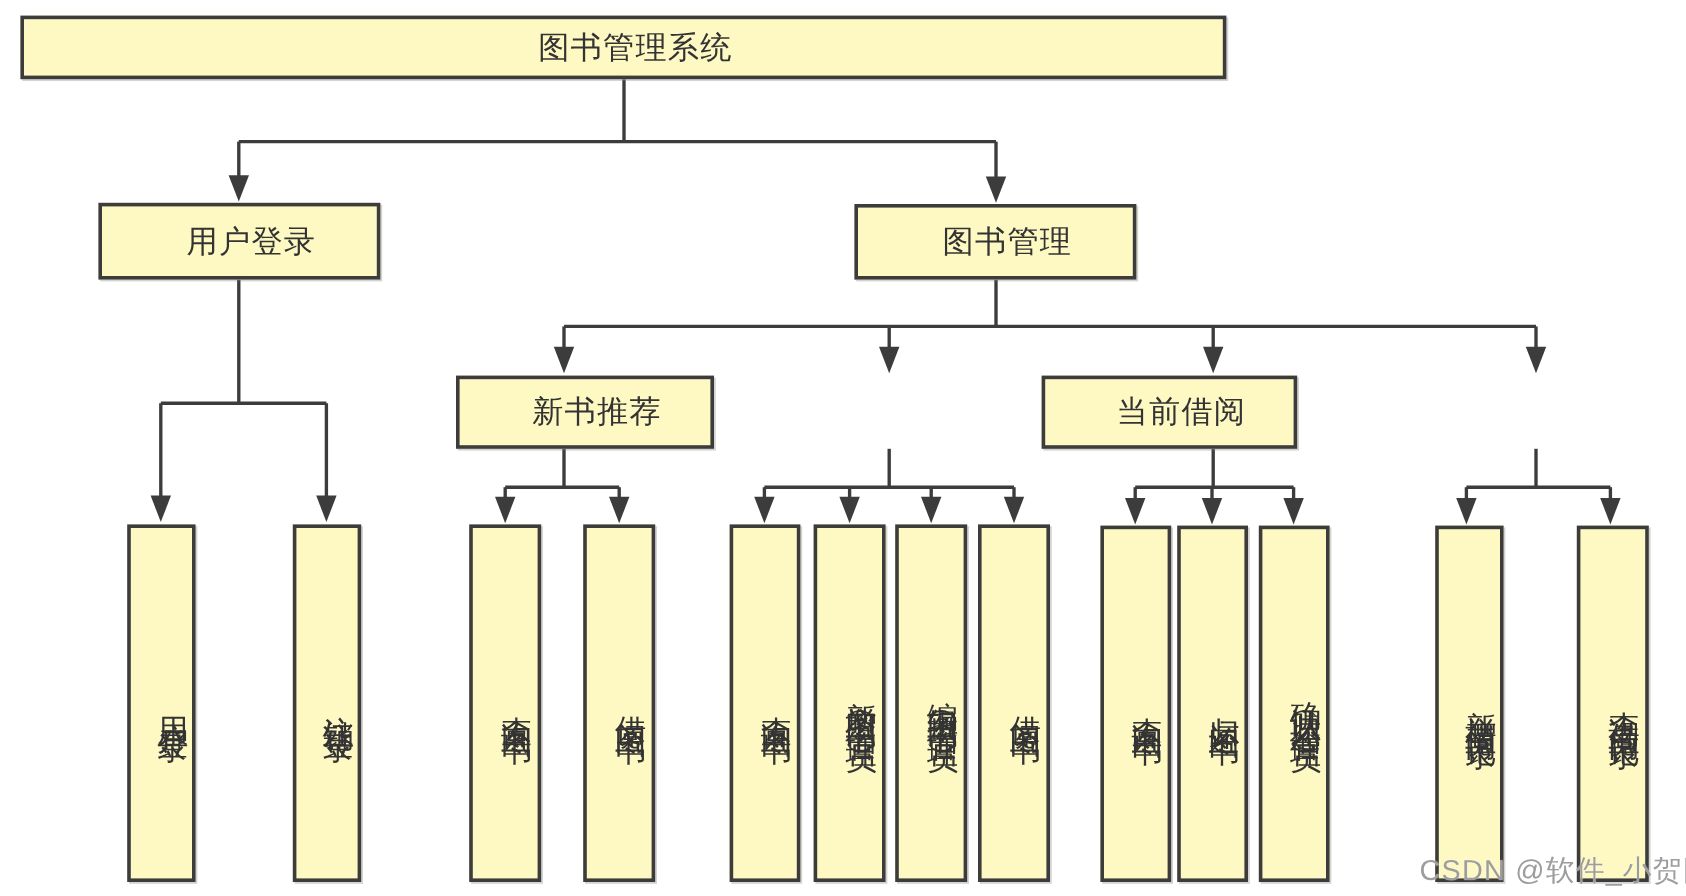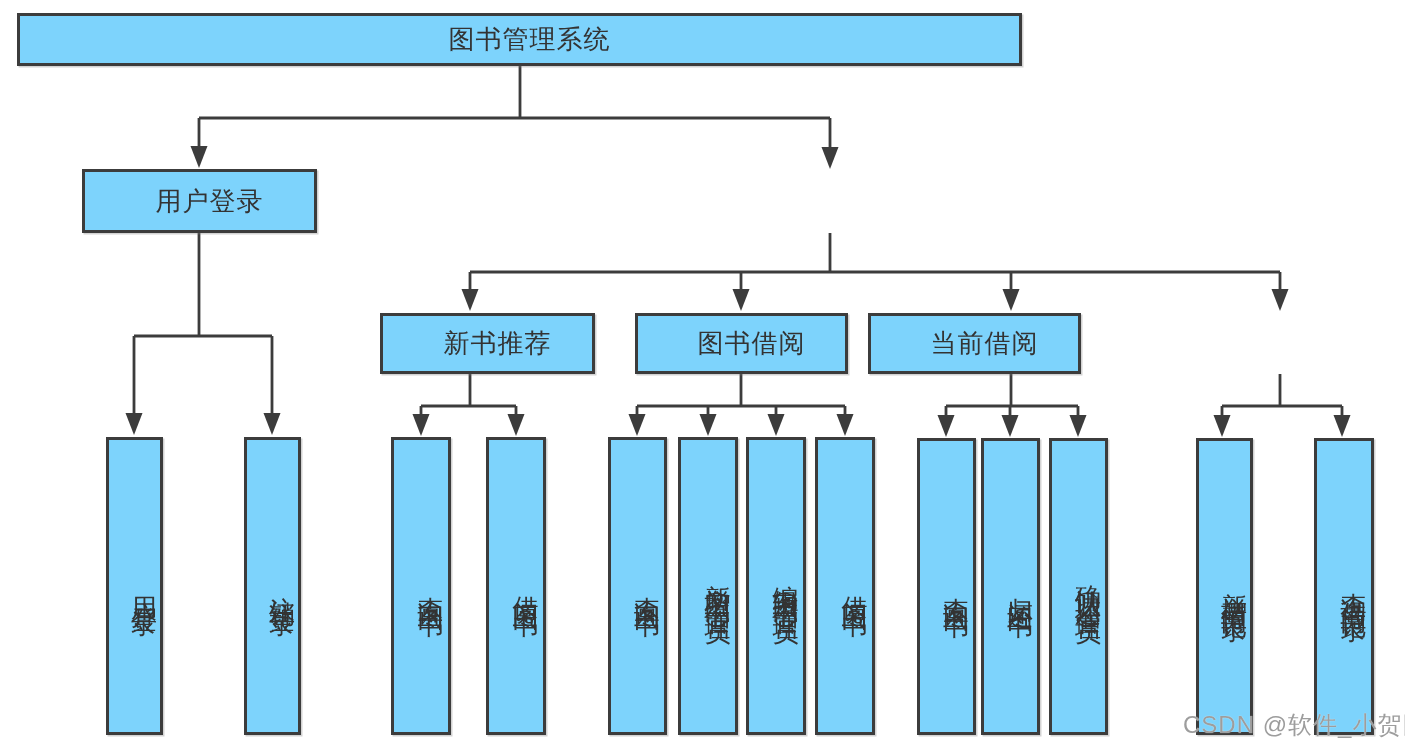--- a/index.html
+++ b/index.html
@@ -17,21 +17,21 @@
     overflow:hidden;
   }
   .stage{position:relative;width:1405px;height:747px;}
   .connectors{position:absolute;left:0;top:0;width:1405px;height:747px;}
   .connectors line{stroke:var(--line);stroke-width:2.8;}
   .connectors polygon{fill:var(--line);}
   .box{
     position:absolute;
     box-sizing:border-box;
     border:3px solid var(--line);
-    background:#7dd3fc;
+    background:#fef9c3;
     display:flex;align-items:center;justify-content:center;
     box-shadow:1.5px 1.5px 0 rgba(130,130,130,0.35);
     padding-left:20px;
   }
   .box .label{
     font-size:26px;
     color:var(--text);
     white-space:nowrap;
     letter-spacing:1px;
   }
@@ -120,26 +120,26 @@
     <polygon points="1333.5,415 1350.5,415 1342,437"></polygon>
   </svg>
 
   <div class="box h" style="left:17px;top:13px;width:1005px;height:53px">
     <span class="label">图书管理系统</span>
   </div>
 
   <div class="box h" style="left:82px;top:169px;width:235px;height:64px">
     <span class="label">用户登录</span>
   </div>
+  <div class="box h" style="left:712px;top:170px;width:235px;height:63px">
+    <span class="label">图书管理</span>
+  </div>
 
   <div class="box h" style="left:380px;top:313px;width:215px;height:61px">
     <span class="label">新书推荐</span>
-  </div>
-  <div class="box h" style="left:635px;top:313px;width:213px;height:61px">
-    <span class="label">图书借阅</span>
   </div>
   <div class="box h" style="left:868px;top:313px;width:213px;height:61px">
     <span class="label">当前借阅</span>
   </div>
 
   <div class="box v" style="left:106px;top:437px;width:57px;height:298px">
     <span class="label">用户登录</span>
   </div>
   <div class="box v" style="left:244px;top:437px;width:57px;height:298px">
     <span class="label">注销登录</span>

